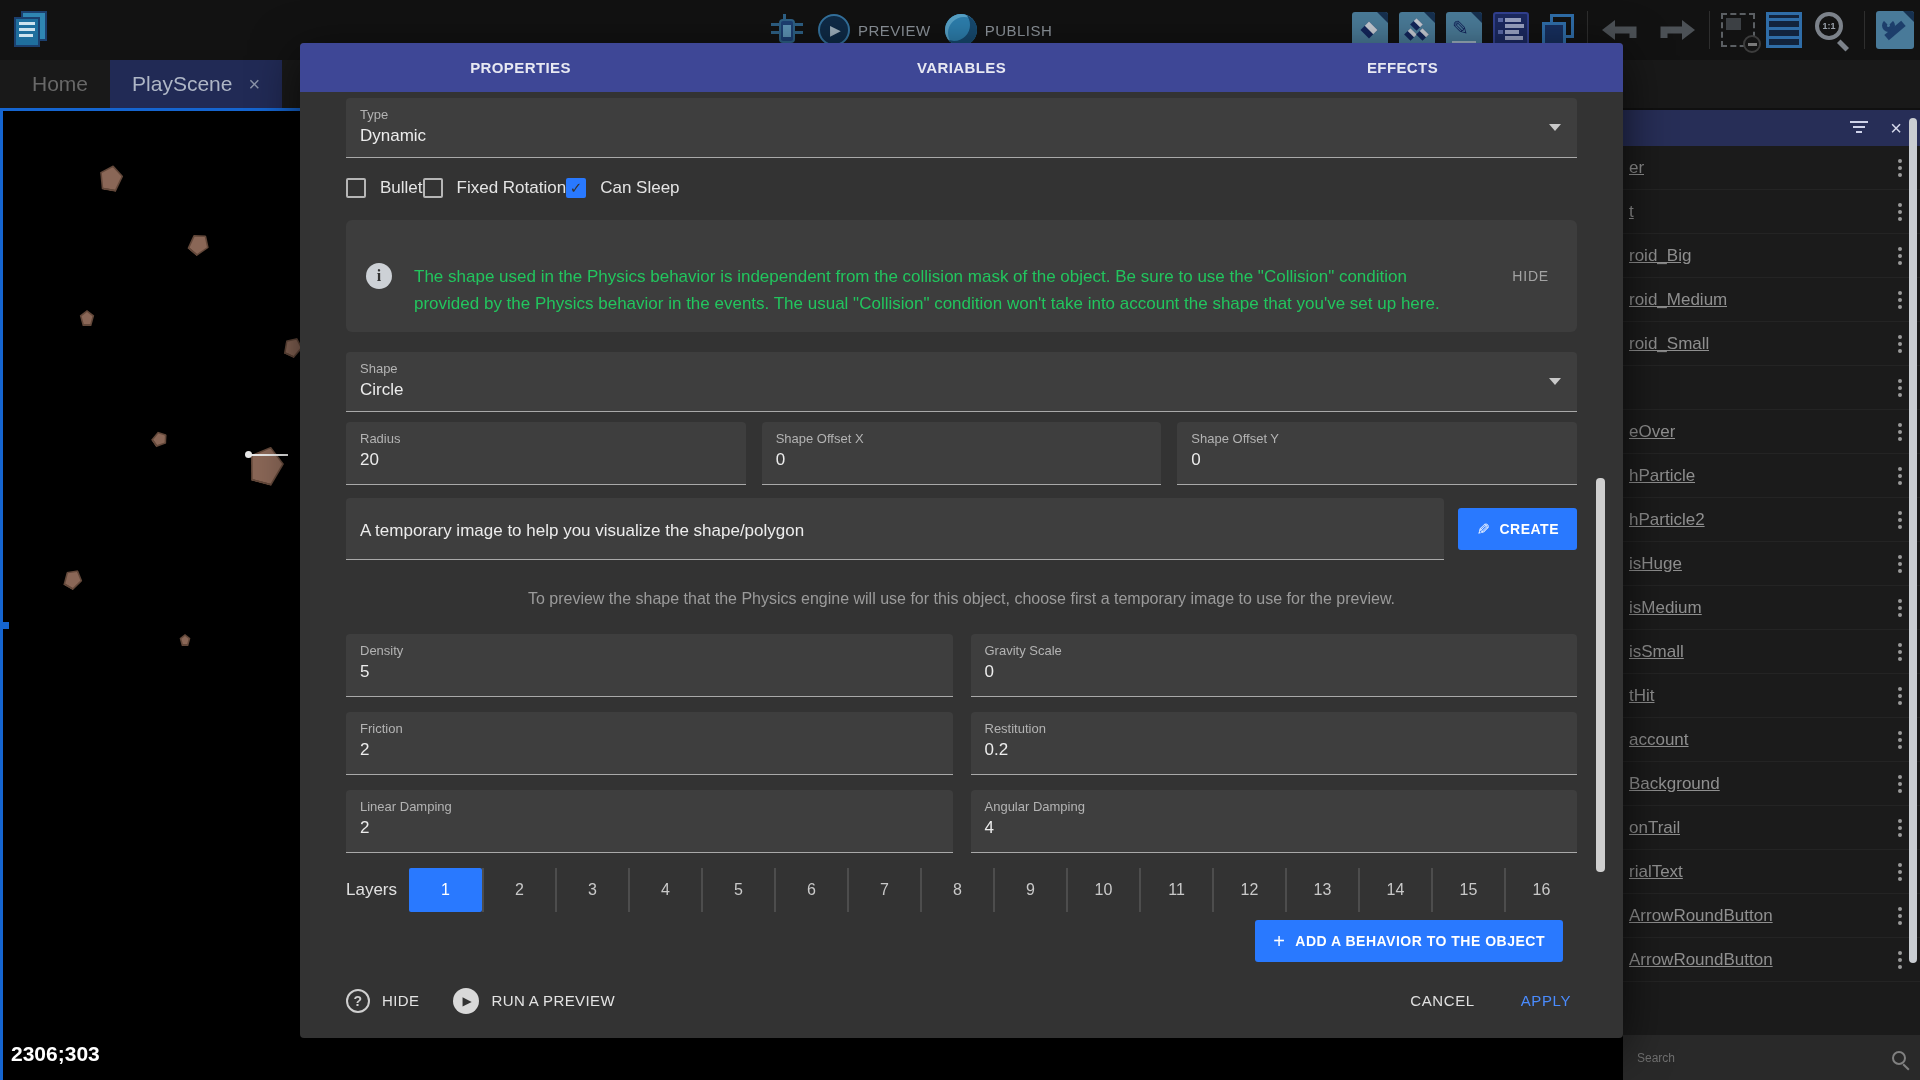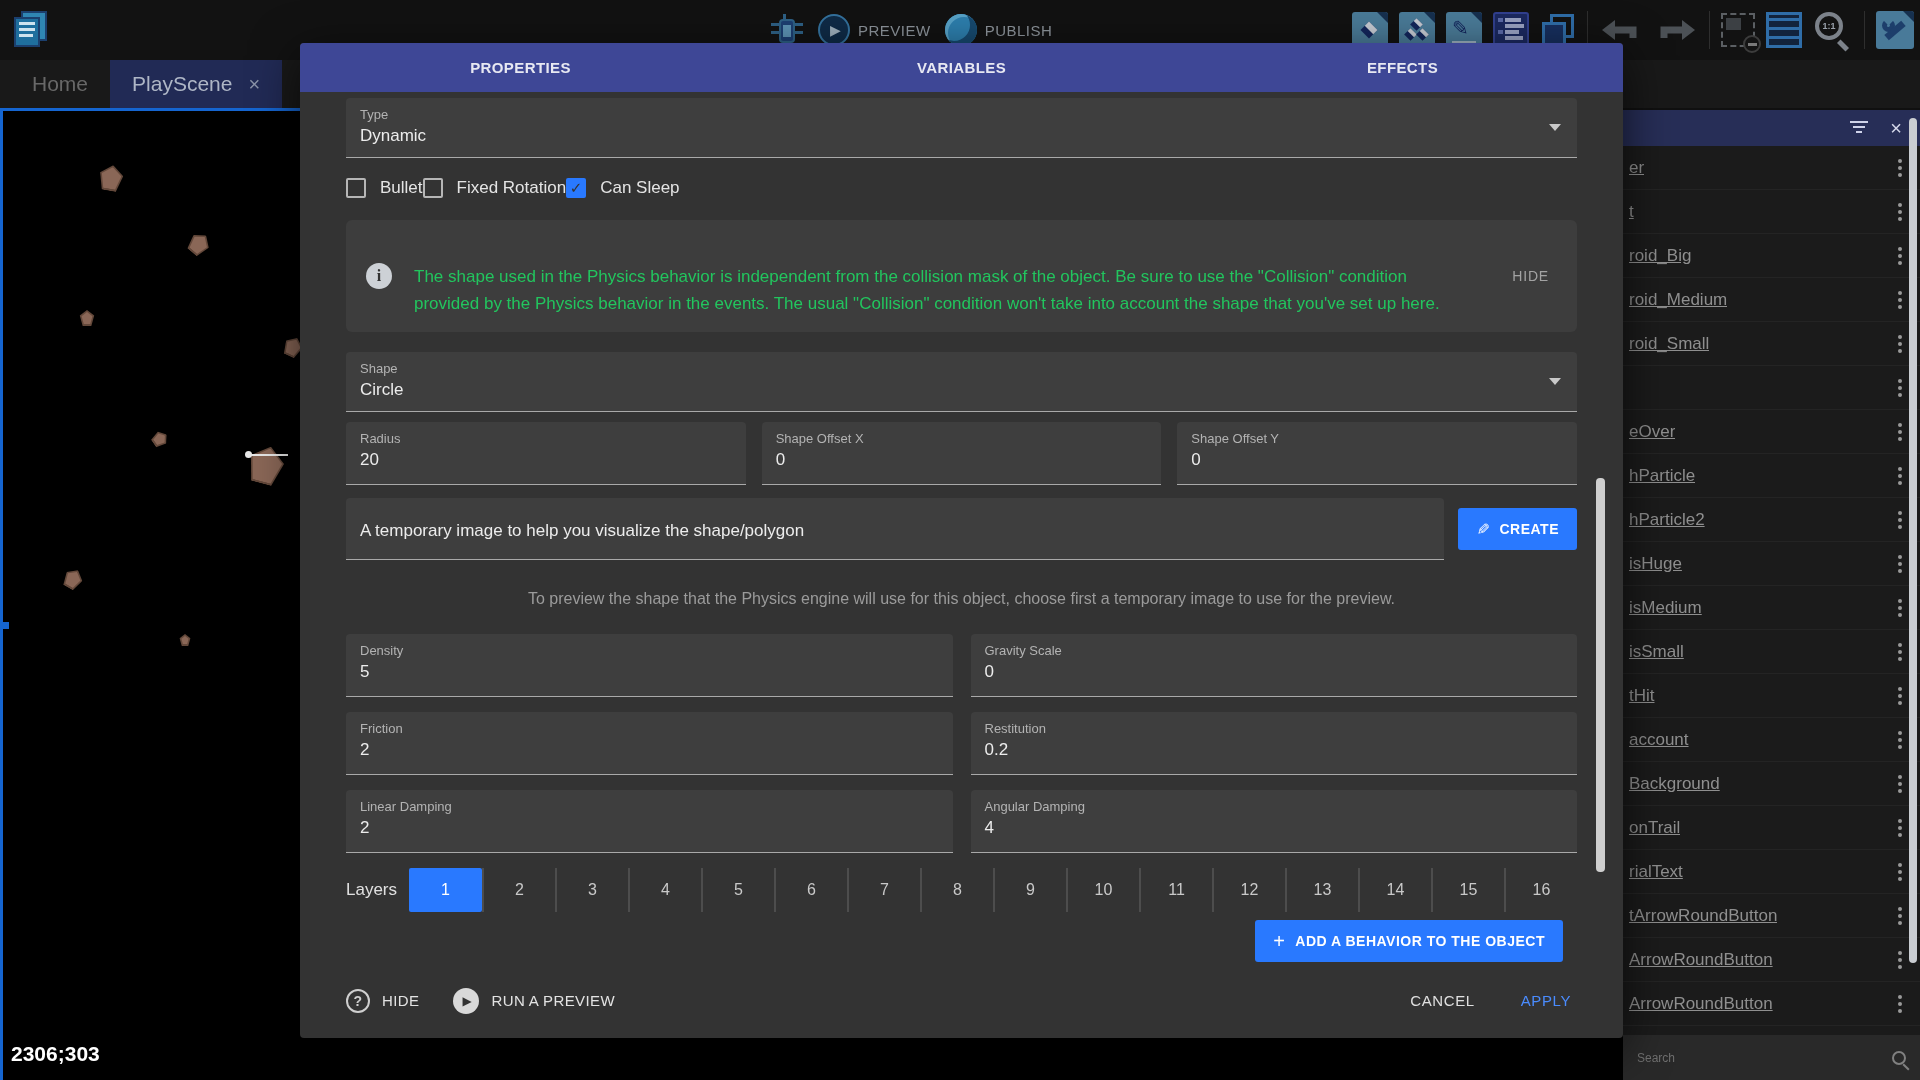--- a/index.html
+++ b/index.html
@@ -458,28 +458,20 @@
   </div>
       <div class="objrow">
     <span class="obj-label">rialText</span>
     <span class="kebab">
           <i></i>
           <i></i>
           <i></i>
         </span>
   </div>
       <div class="objrow">
-    <span class="obj-label">tArrowRoundButton</span>
-    <span class="kebab">
-          <i></i>
-          <i></i>
-          <i></i>
-        </span>
-  </div>
-      <div class="objrow">
     <span class="obj-label">ArrowRoundButton</span>
     <span class="kebab">
           <i></i>
           <i></i>
           <i></i>
         </span>
   </div>
       <div class="objrow">
     <span class="obj-label">ArrowRoundButton</span>
     <span class="kebab">

